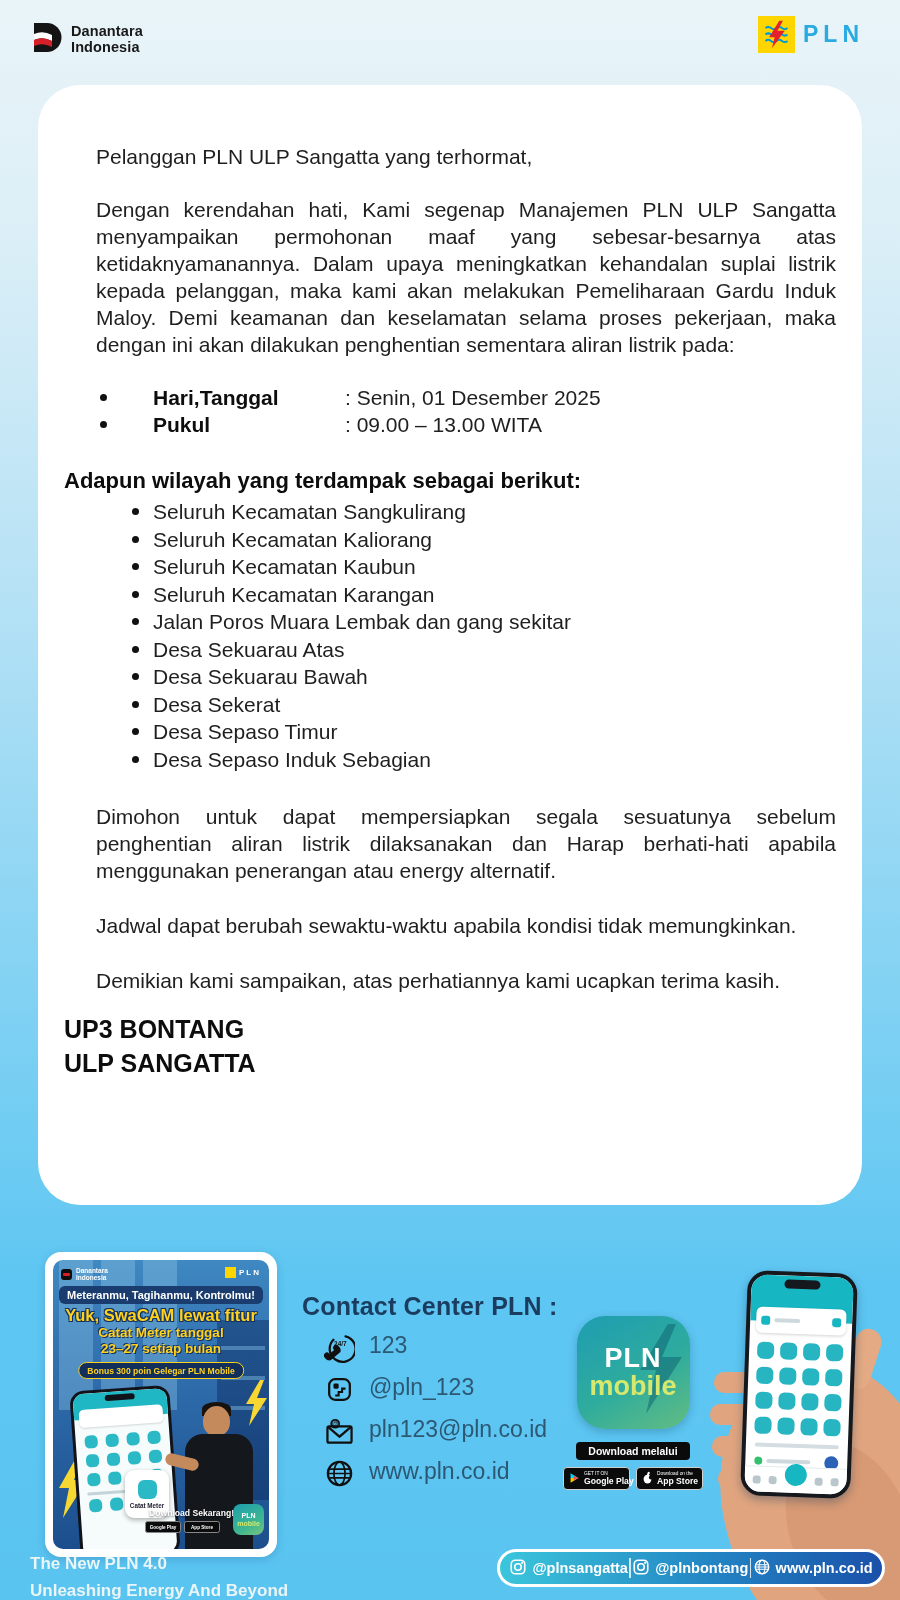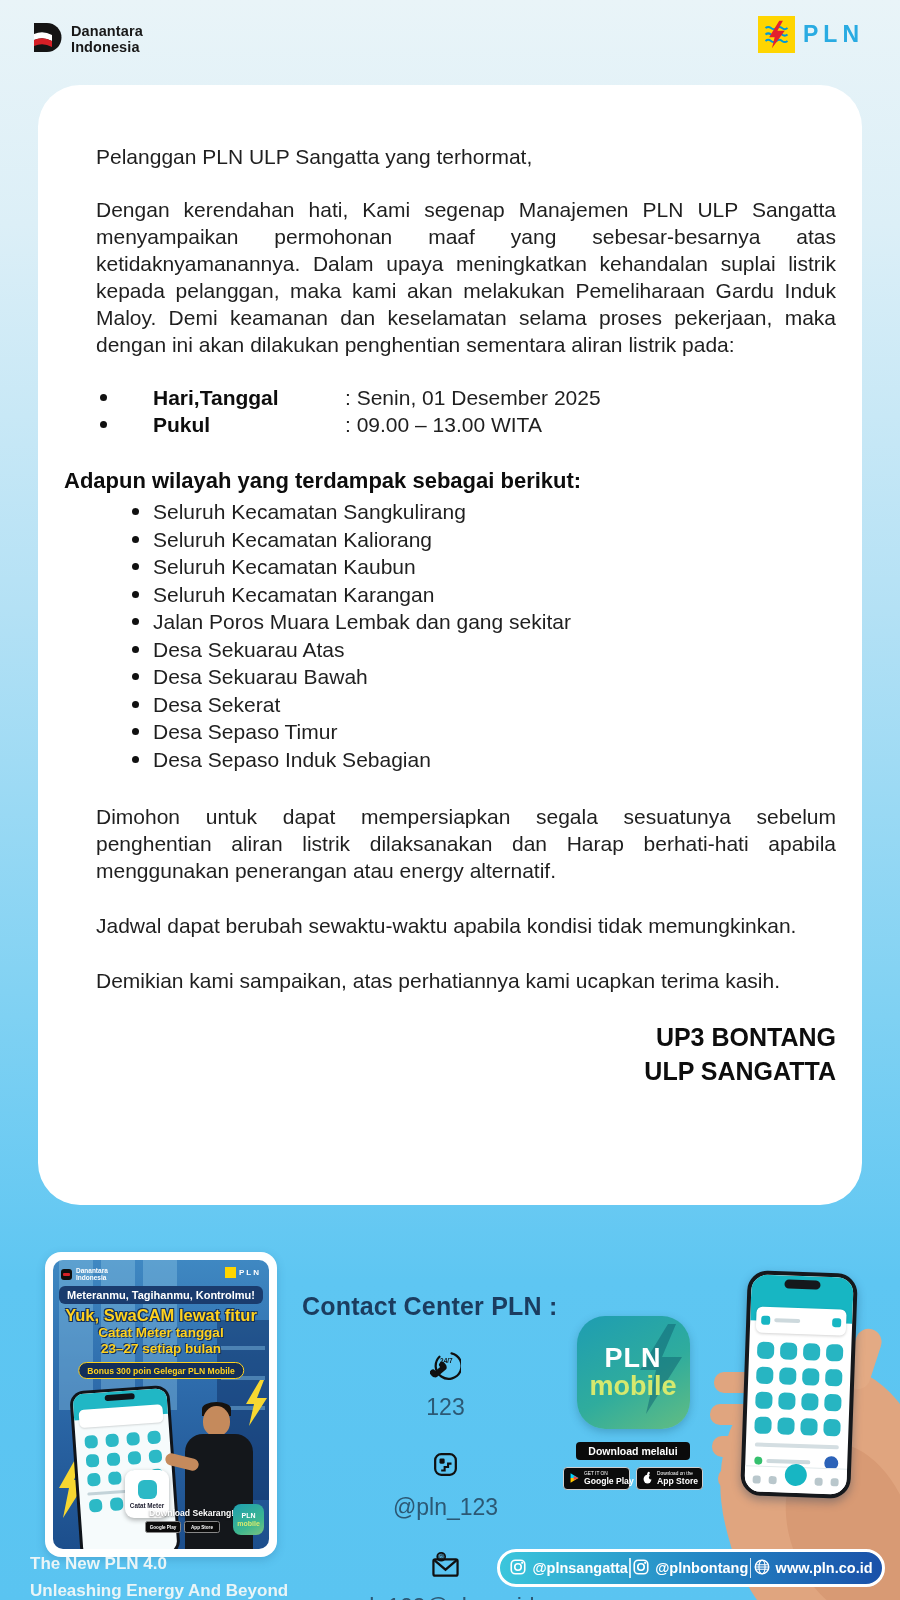--- a/index.html
+++ b/index.html
@@ -26,21 +26,21 @@
   .salutation{ margin-top:28px; }
   .para{ margin-top:26px; text-align:justify; }
   .schedule{ margin-top:26px; padding-left:36px; }
   .sch-row{ display:flex; align-items:baseline; line-height:30px; }
   .bullet{ width:7px; height:7px; border-radius:50%; background:#111; margin-right:14px; flex:0 0 auto; align-self:center; }
   .sch-label{ font-weight:800; color:#0d0d0d; width:160px; flex:0 0 auto; }
   .sch-value{ color:#1f1f1f; }
   .areas-heading{ margin-top:30px; font-weight:800; color:#0d0d0d; font-size:22px; }
   .areas{ margin-top:4px; padding-left:36px; }
   .area-row{ display:flex; align-items:center; line-height:27.5px; }
-  .signature{ margin-top:26px; text-align:right; font-weight:800; color:#0d0d0d; font-size:25px; line-height:34px; }
+  .signature{ margin-top:18px; text-align:left; font-weight:800; color:#0d0d0d; font-size:25px; line-height:34px; }
   
   .flyer{ position:absolute; left:45px; top:1252px; width:232px; height:305px; background:#fff; border-radius:16px; padding:8px; box-shadow:0 3px 8px rgba(30,90,140,.25); }
   .flyer-inner{ position:relative; width:100%; height:100%; border-radius:10px; overflow:hidden;
     background:linear-gradient(180deg,#3F88C2 0%,#2E6CAC 42%,#1C4E8C 100%); }
   .pane{ position:absolute; top:0; width:34px; height:150px; background:rgba(150,205,235,.35); }
   .shelf{ position:absolute; right:0; top:60px; width:52px; height:180px; background:rgba(10,40,90,.45); }
   .shelf i{ display:block; height:4px; background:rgba(120,180,220,.5); margin:26px 4px 0 4px; }
   .flyer-brand-left{ position:absolute; left:8px; top:7px; display:flex; gap:4px; align-items:center; }
   .flyer-brand-left .t{ font-size:6.5px; font-weight:800; color:#fff; line-height:1.1; }
   .fb-dot{ width:11px; height:11px; border-radius:3px; background:#0e0e0e; position:relative; }
@@ -82,21 +82,21 @@
   .fbadges{ position:absolute; left:92px; top:261px; display:flex; gap:3px; }
   .fbadge{ width:36px; height:12px; background:#0b0b0b; border:0.5px solid #888; border-radius:2.5px; color:#fff; font-size:4.6px; font-weight:700;
     display:flex; align-items:center; justify-content:center; }
   .fappicon{ position:absolute; right:5px; top:244px; width:31px; height:31px; border-radius:8px;
     background:linear-gradient(150deg,#1D9FB0,#3FB78F 65%,#7cc47e); display:flex; flex-direction:column; align-items:center; justify-content:center; }
   .fappicon .a{ color:#fff; font-weight:800; font-size:7px; line-height:1.05; }
   .fappicon .b{ color:#D6E96E; font-weight:800; font-size:7px; line-height:1.05; }
   
   .contact{ position:absolute; left:302px; top:1292px; width:265px; }
   .contact-title{ font-size:25px; font-weight:800; color:#1B3C5F; letter-spacing:.2px; }
-  .c-row{ display:flex; align-items:center; gap:14px; margin-top:28px; padding-left:22px;flex-direction:column; }
+  .c-row{ display:flex; align-items:flex-start; gap:14px; margin-top:11px; padding-left:22px; }
   .c-row .c-ic{ width:31px; height:31px; flex:0 0 auto; }
   .c-row .c-tx{ font-size:23px; color:#2C5874; }
   
   .appblock{ position:absolute; left:558px; top:1316px; width:150px; display:flex; flex-direction:column; align-items:center; }
   .appicon{ position:relative; width:113px; height:113px; border-radius:28px; overflow:hidden;
     background:linear-gradient(150deg,#1E9DB2 0%,#2FAC9D 55%,#63BD82 100%); box-shadow:0 3px 8px rgba(20,80,110,.3);
     display:flex; flex-direction:column; align-items:center; justify-content:center; }
   .appicon .bolt-svg{ position:absolute; right:6px; top:8px; }
   .appicon .l1{ position:relative; color:#fff; font-weight:800; font-size:27px; line-height:1.02; letter-spacing:1px; }
   .appicon .l2{ position:relative; color:#D6E96E; font-weight:800; font-size:27px; line-height:1.02; }

